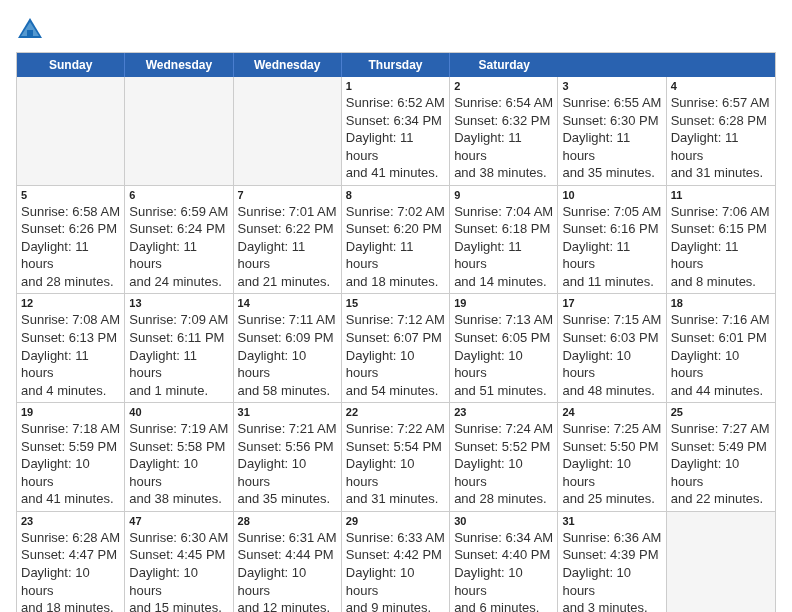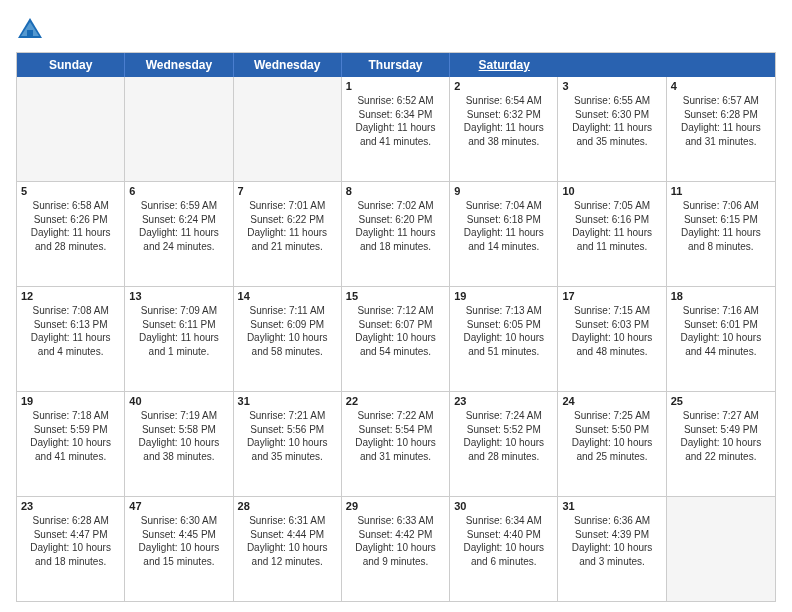--- a/index.html
+++ b/index.html
@@ -71,21 +71,21 @@
       background: #2962b0;
     }
     .cal-header-cell {
       color: #fff;
       font-size: 12px;
       font-weight: bold;
       padding: 5px 4px;
       text-align: center;
       border-right: 1px solid #4a7ecf;
     }
-    .cal-header-cell:last-child { border-right: none; text-decoration: underline; }
+    .cal-header-cell:last-child { border-right: none; }
     .cal-body {
       display: flex;
       flex-direction: column;
       flex: 1;
     }
     .cal-row {
       display: grid;
       grid-template-columns: repeat(7, 1fr);
       flex: 1;
       border-top: 1px solid #ccc;
@@ -102,24 +102,23 @@
     }
     .cal-cell:last-child { border-right: none; }
     .cal-cell.empty { background: #f5f5f5; }
     .day-num {
       font-size: 11px;
       font-weight: bold;
       color: #222;
       margin-bottom: 2px;
     }
     .cell-text {
-      font-size: 10px;
+      font-size: 13px;
       color: #333;
       line-height: 1.35;
-      text-align: center;
     }
   </style>
 </head>
 <body>
 
 <div class="page">
   <div class="header">
     <div class="logo">
       <svg class="logo-icon" viewBox="0 0 28 28">
         <polygon points="14,2 26,22 2,22" fill="#1a6bb5"></polygon>

